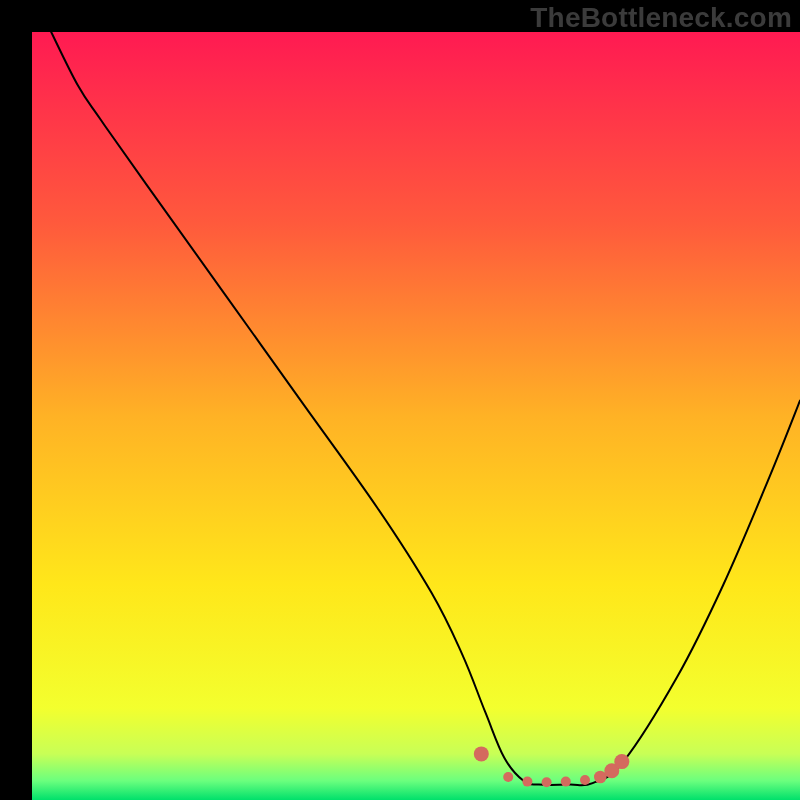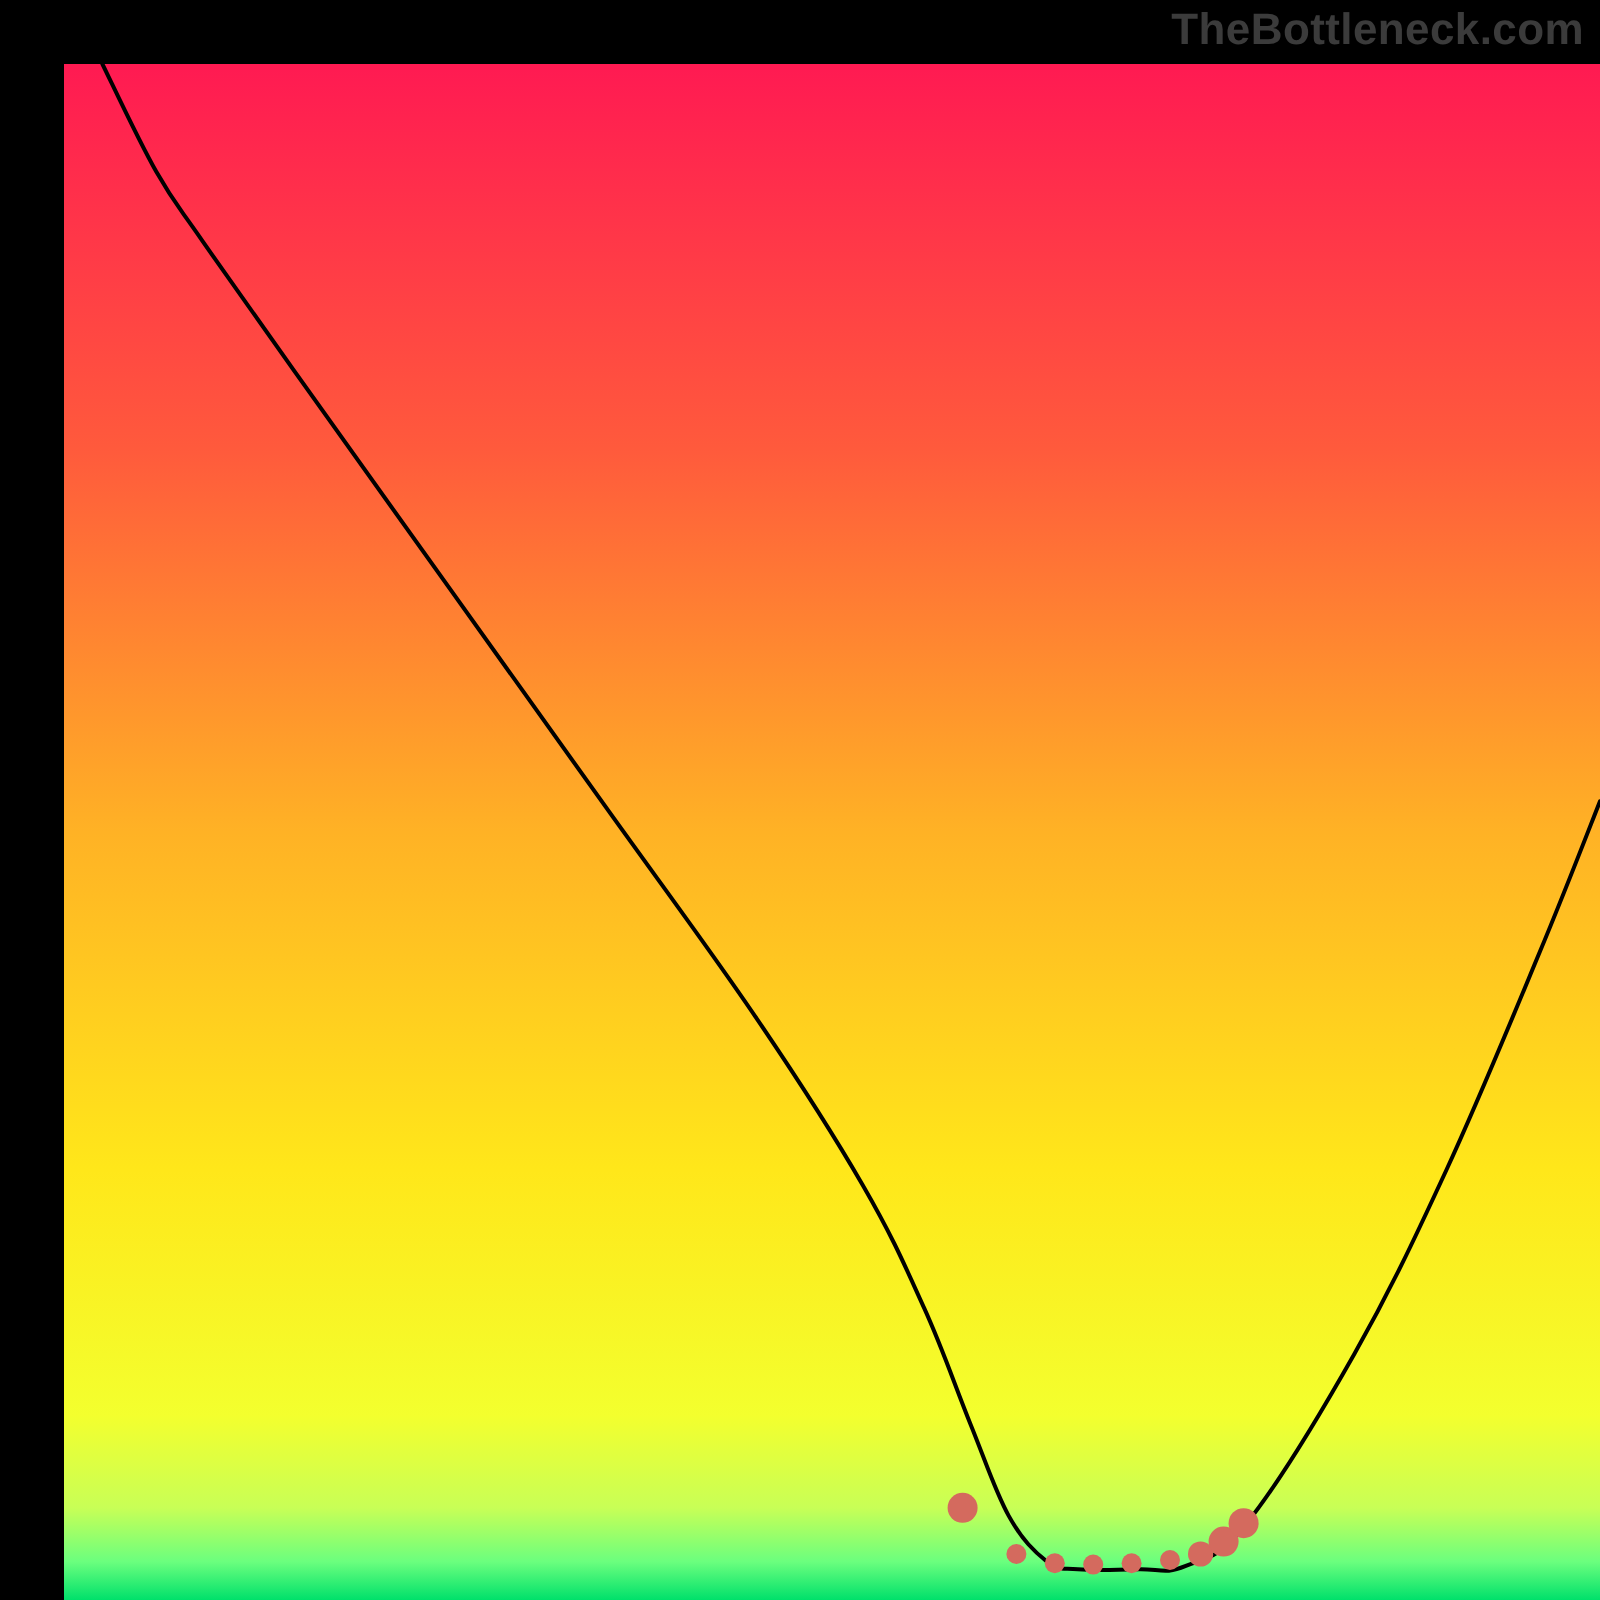--- a/index.html
+++ b/index.html
@@ -24,21 +24,21 @@
     left: 16px;
     top: 16px;
     width: 768px;
     height: 768px;
   }
   .watermark {
     position: absolute;
     top: 2px;
     right: 8px;
     color: #3b3b3b;
-    font-size: 22px;
+    font-size: 28px;
     font-weight: 600;
     letter-spacing: 0.2px;
     user-select: none;
   }
 </style>
 </head>
 <body>
 
 <div class="frame">
   <svg class="plot" viewBox="0 0 768 768" preserveAspectRatio="none">

